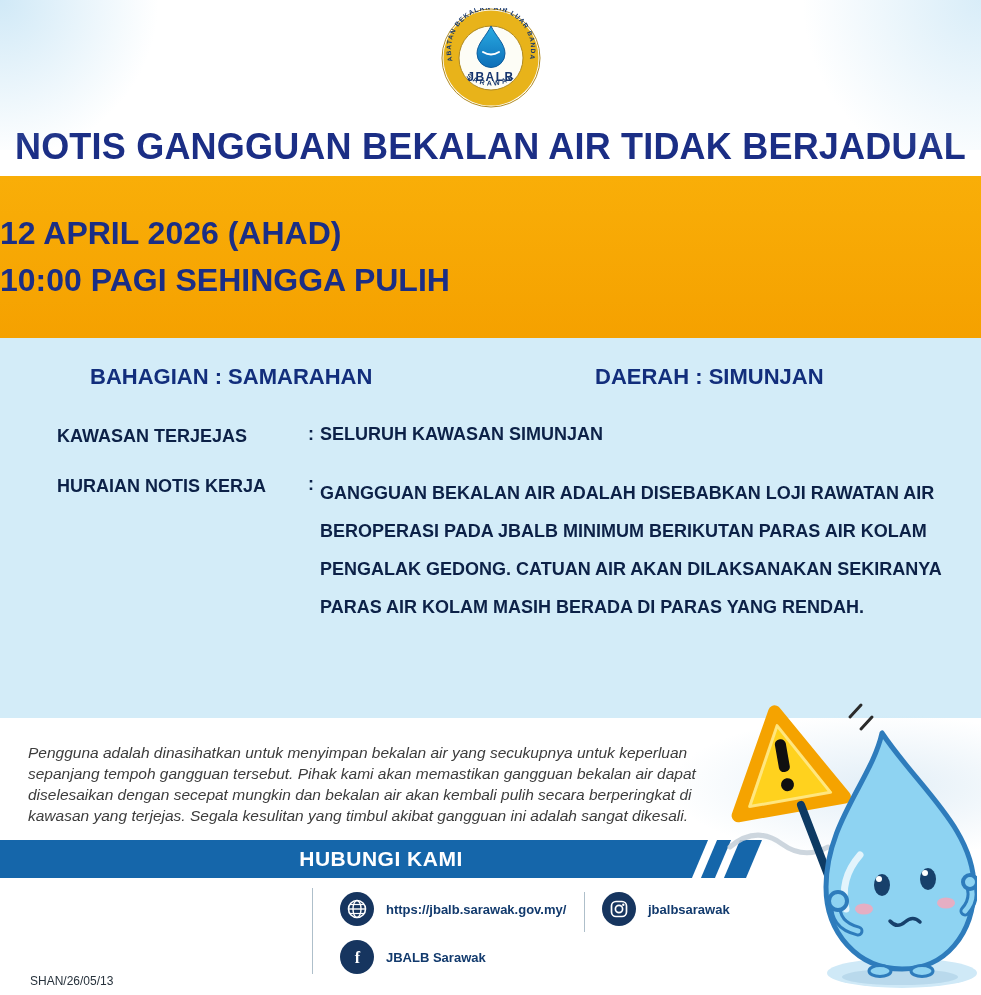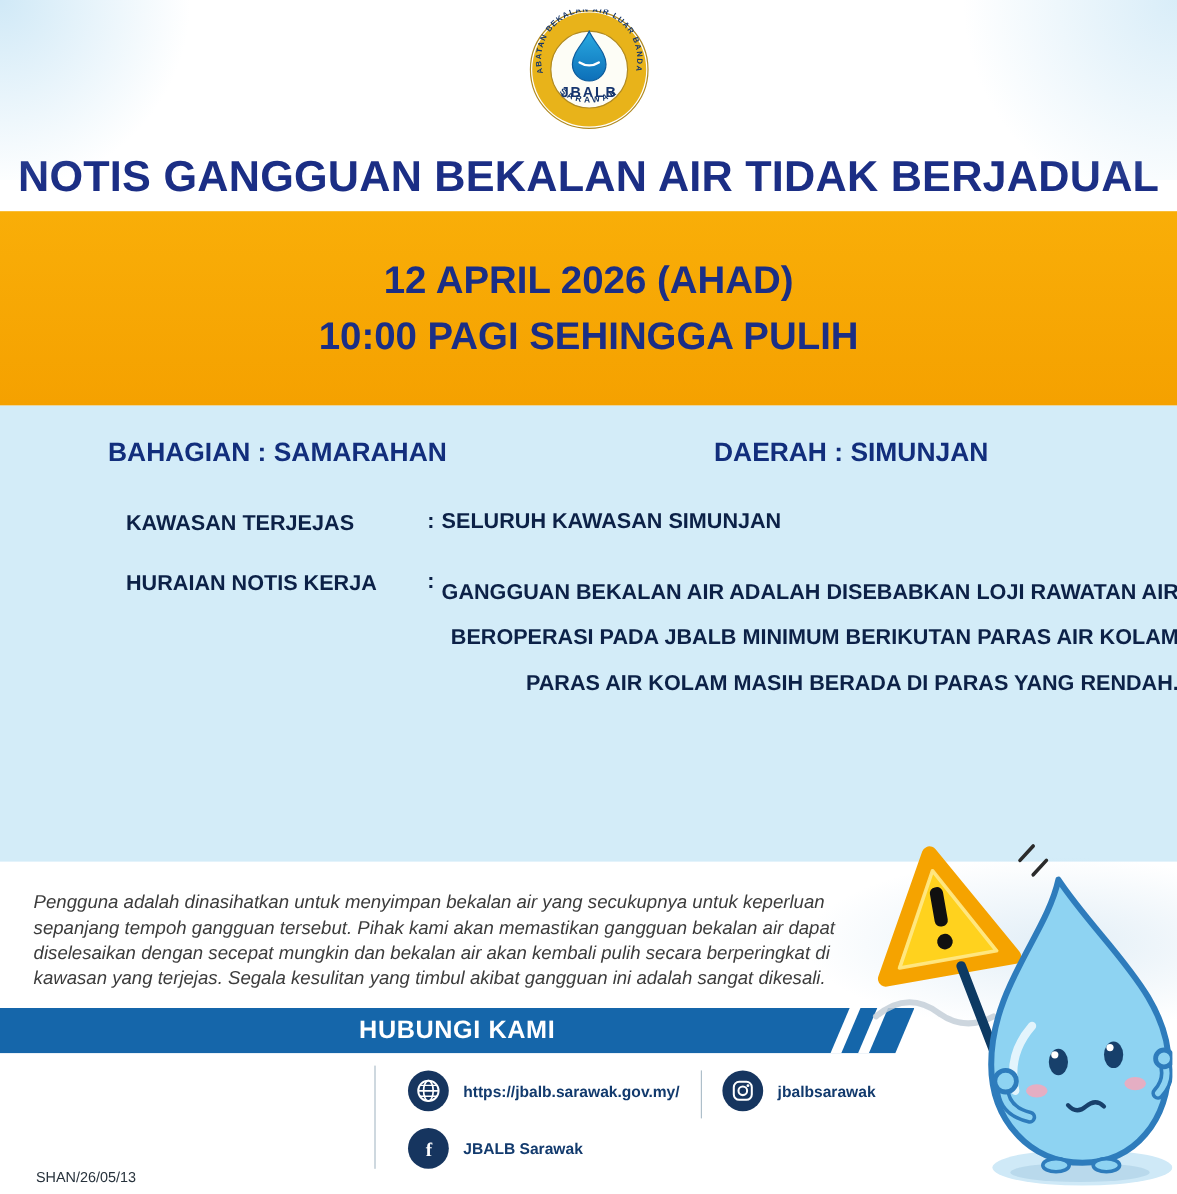--- a/index.html
+++ b/index.html
@@ -19,35 +19,35 @@
   
   .header-logo { height:118px; display:flex; justify-content:center; align-items:flex-start; padding-top:8px; flex:none; }
 
   .title {
     height:58px; flex:none; display:flex; align-items:center; justify-content:center;
     font-size:36px; font-weight:bold; color:#1b2e85; letter-spacing:0.2px; white-space:nowrap;
   }
 
   .banner {
     height:162px; flex:none; background:linear-gradient(#f9ae08, #f5a100);
-    color:#1b2e85; display:flex; flex-direction:column; align-items:center; justify-content:center;
+    color:#1b2e85; display:flex; flex-direction:column; align-items:flex-start; justify-content:center;
     gap:10px; font-size:32px; font-weight:bold;
   }
 
   .panel { height:380px; flex:none; background:#d3ecf8; }
   .region-row { display:flex; padding:26px 0 0 90px; font-size:22px; font-weight:bold; color:#122e7c; }
   .region-row .bahagian { width:505px; }
 
   .field-grid {
     display:grid; grid-template-columns:245px 18px 1fr;
-    padding:0 26px 0 57px; color:#0c2147; font-weight:bold;margin-left:48px;
+    padding:0 26px 0 57px; color:#0c2147; font-weight:bold;
   }
   .field-kawasan { margin-top:34px; font-size:18px; }
   .field-huraian { margin-top:26px; font-size:18px; }
-  .field-huraian .line { line-height:38px; white-space:nowrap;text-align:right; }
+  .field-huraian .line { line-height:38px; white-space:nowrap; }
   .field-huraian .flabel, .field-kawasan .flabel { line-height:24px; }
   .fcolon { text-align:center; }
 
   .splash-zone { height:122px; flex:none; position:relative; }
   .splash-zone::after {
     content:""; position:absolute; right:0; top:-14px; width:340px; height:150px; pointer-events:none;
     background:radial-gradient(ellipse at 70% 55%, rgba(160,200,228,.30), transparent 62%);
   }
   .disclaimer { padding:24px 0 0 28px; font-style:italic; color:#3c3c3c; font-size:15.5px; line-height:21px; }
   .disclaimer .dline { white-space:nowrap; }
@@ -129,20 +129,21 @@
       <div class="fcolon">:</div>
       <div class="fvalue">SELURUH KAWASAN SIMUNJAN</div>
     </div>
 
     <div class="field-grid field-huraian">
       <div class="flabel">HURAIAN NOTIS KERJA</div>
       <div class="fcolon">:</div>
       <div class="fvalue">
         <div class="line">GANGGUAN BEKALAN AIR ADALAH DISEBABKAN LOJI RAWATAN AIR</div>
         <div class="line">BEROPERASI PADA JBALB MINIMUM BERIKUTAN PARAS AIR KOLAM</div>
+        <div class="line">PENGALAK GEDONG. CATUAN  AIR AKAN DILAKSANAKAN SEKIRANYA</div>
         <div class="line">PARAS AIR KOLAM MASIH BERADA DI PARAS YANG RENDAH.</div>
       </div>
     </div>
   </div>
 
   <div class="splash-zone">
     <div class="disclaimer">
       <div class="dline">Pengguna adalah dinasihatkan untuk menyimpan bekalan air yang secukupnya untuk keperluan</div>
       <div class="dline">sepanjang tempoh gangguan tersebut. Pihak kami akan memastikan gangguan bekalan air dapat</div>
       <div class="dline">diselesaikan dengan secepat mungkin dan bekalan air akan kembali pulih secara berperingkat di</div>

